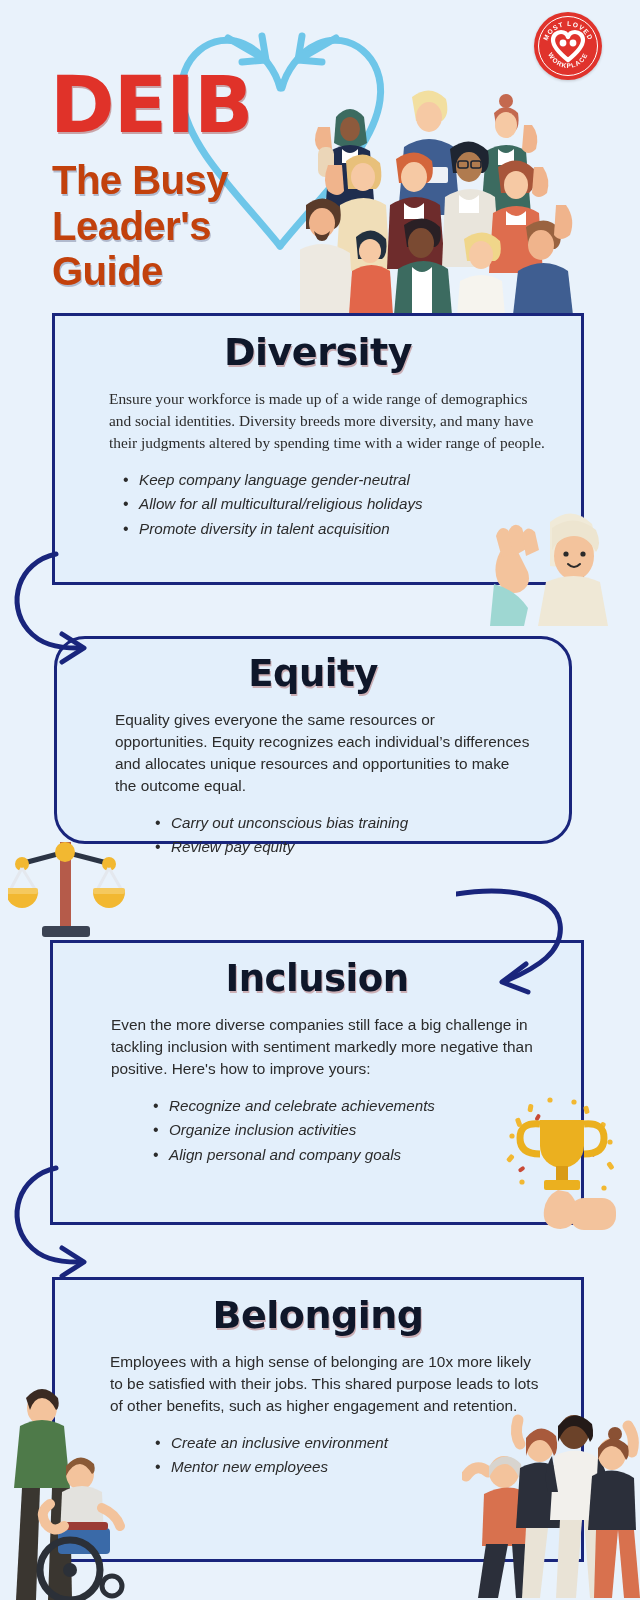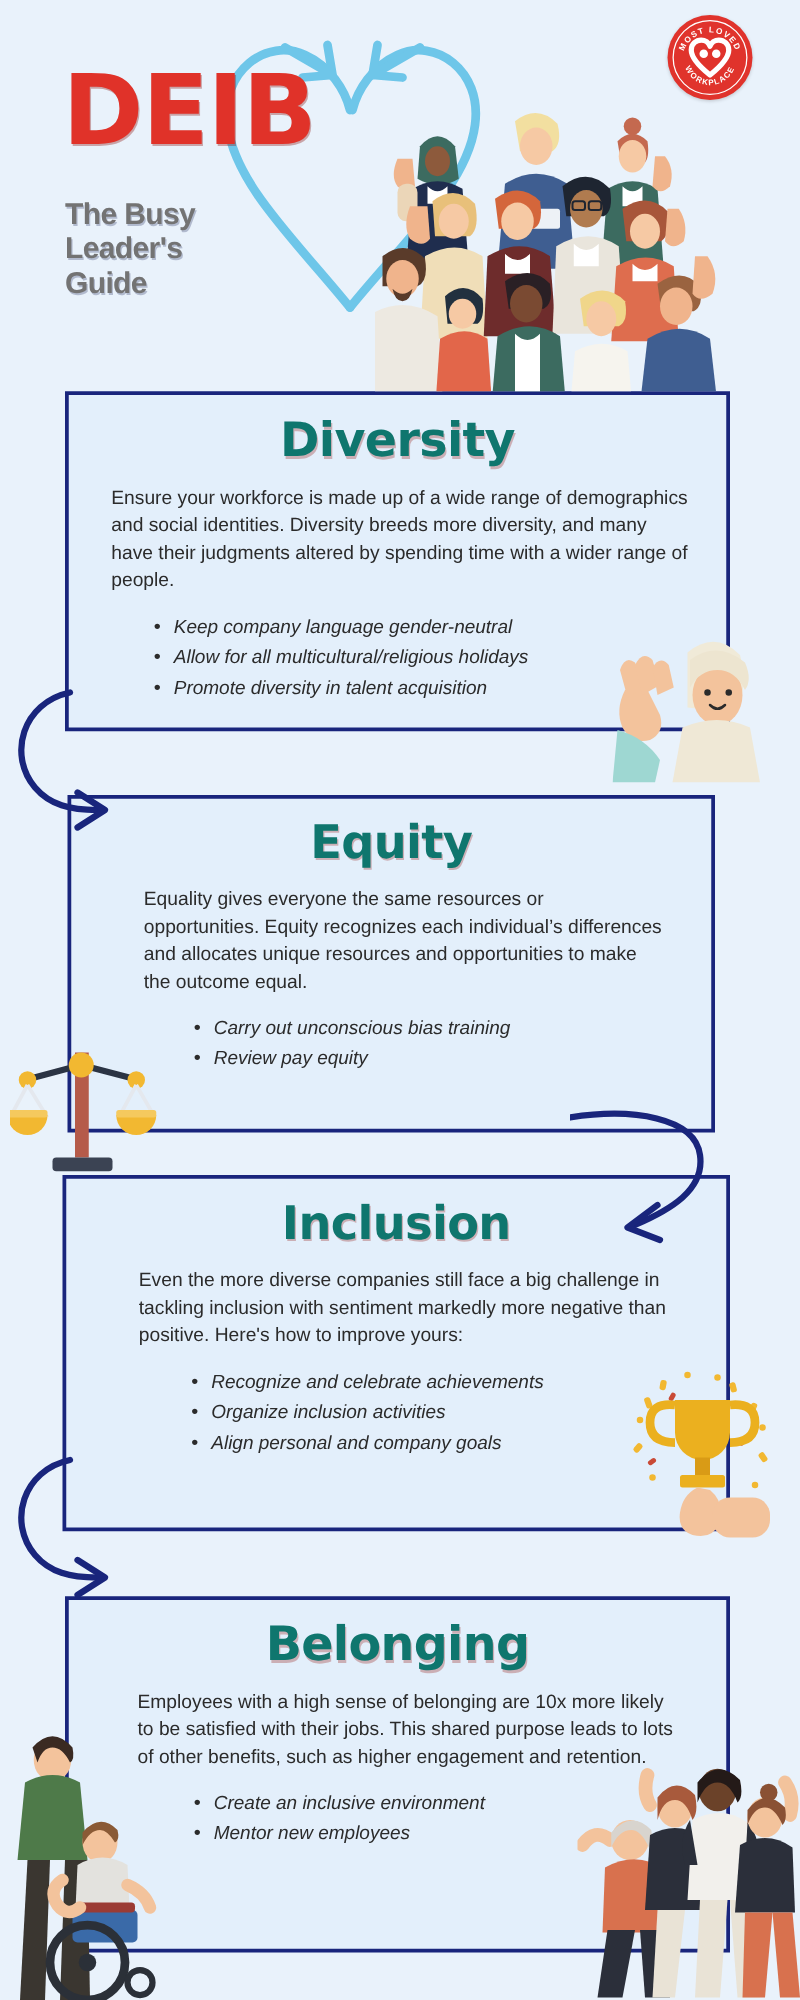--- a/index.html
+++ b/index.html
@@ -8,30 +8,30 @@
     width:640px; height:1600px; position:relative; overflow:hidden;
     font-family:"Liberation Sans", sans-serif;
     background:#E9F2FB;
   }
   #poster { position:absolute; inset:0; background:#E9F2FB; }
 
   
   #header { position:absolute; left:0; top:0; width:640px; height:312px; }
 
   #deib-title {
-    position:absolute; left:50px; top:52px;
+    position:absolute; left:50px; top:68px;
     font-size:78px; font-weight:900; letter-spacing:-1px;
     color:#E03229; line-height:0.95;
     font-family:"DejaVu Sans", sans-serif;
     text-shadow:1px 2px 0 rgba(140,20,15,.35);
     z-index:6;
   }
   #deib-subtitle {
     position:absolute; left:52px; top:158px;
-    font-size:24px; font-weight:700; color:#737373;
+    font-size:40px; font-weight:700; color:#c2410c;
     line-height:1.14; letter-spacing:-.5px;
     font-family:"Liberation Sans", sans-serif;
     text-shadow:1px 2px 0 rgba(10,20,70,.25);
     z-index:6;
   }
   #heart-svg { position:absolute; left:168px; top:8px; z-index:4; }
 
   #badge {
     position:absolute; left:534px; top:12px; width:68px; height:68px;
     border-radius:50%; background:#E0332C; z-index:8;
@@ -43,41 +43,41 @@
   #people-art { position:absolute; left:300px; top:55px; width:300px; height:260px; z-index:5; }
 
   
   .card {
     position:absolute;
     background:#E3EFFB;
     border:3px solid #19257C;
     z-index:3;
   }
   #card-diversity { left:52px;  top:313px;  width:532px; height:272px; }
-  #card-equity    { left:54px;  top:636px;  width:518px; height:270px; }
+  #card-equity    { left:54px;  top:636px;  width:518px; height:208px;border-radius:31px; }
   #card-inclusion { left:50px;  top:940px;  width:534px; height:285px; }
   #card-belonging { left:52px;  top:1277px; width:532px; height:285px; }
 
   .card-title {
-    text-align:center; color:#0f766e;
+    text-align:center; color:#0f172a;
     font-family:"DejaVu Sans", sans-serif;
     font-weight:900; font-size:38px; letter-spacing:-.5px;
     text-shadow:1px 2px 0 rgba(150,25,20,.3);
     margin-top:14px;
   }
   #card-equity .card-title    { font-size:37px; margin-top:13px; }
   #card-inclusion .card-title { font-size:37px; margin-top:14px; }
   #card-belonging .card-title { font-size:38px; margin-top:13px; }
 
   .card-body {
     color:#2b2b2b; font-size:15.4px; line-height:1.42;
     font-family:"Liberation Sans", sans-serif;
     margin:14px 34px 0 34px;
   }
-  #card-diversity .card-body { margin-left:34px; margin-right:30px; }
+  #card-diversity .card-body { margin-left:54px; margin-right:30px;font-family:Liberation Serif, serif; }
   #card-equity .card-body    { margin-left:58px; margin-right:38px; }
   #card-inclusion .card-body { margin-left:58px; margin-right:40px; }
   #card-belonging .card-body { margin-left:55px; margin-right:38px; }
 
   .card-list {
     list-style:none; margin:14px 0 0 68px;
     font-style:italic; font-size:15.2px; line-height:1.62; color:#2b2b2b;
   }
   #card-equity .card-list    { margin-left:98px; }
   #card-inclusion .card-list { margin-left:100px; }

